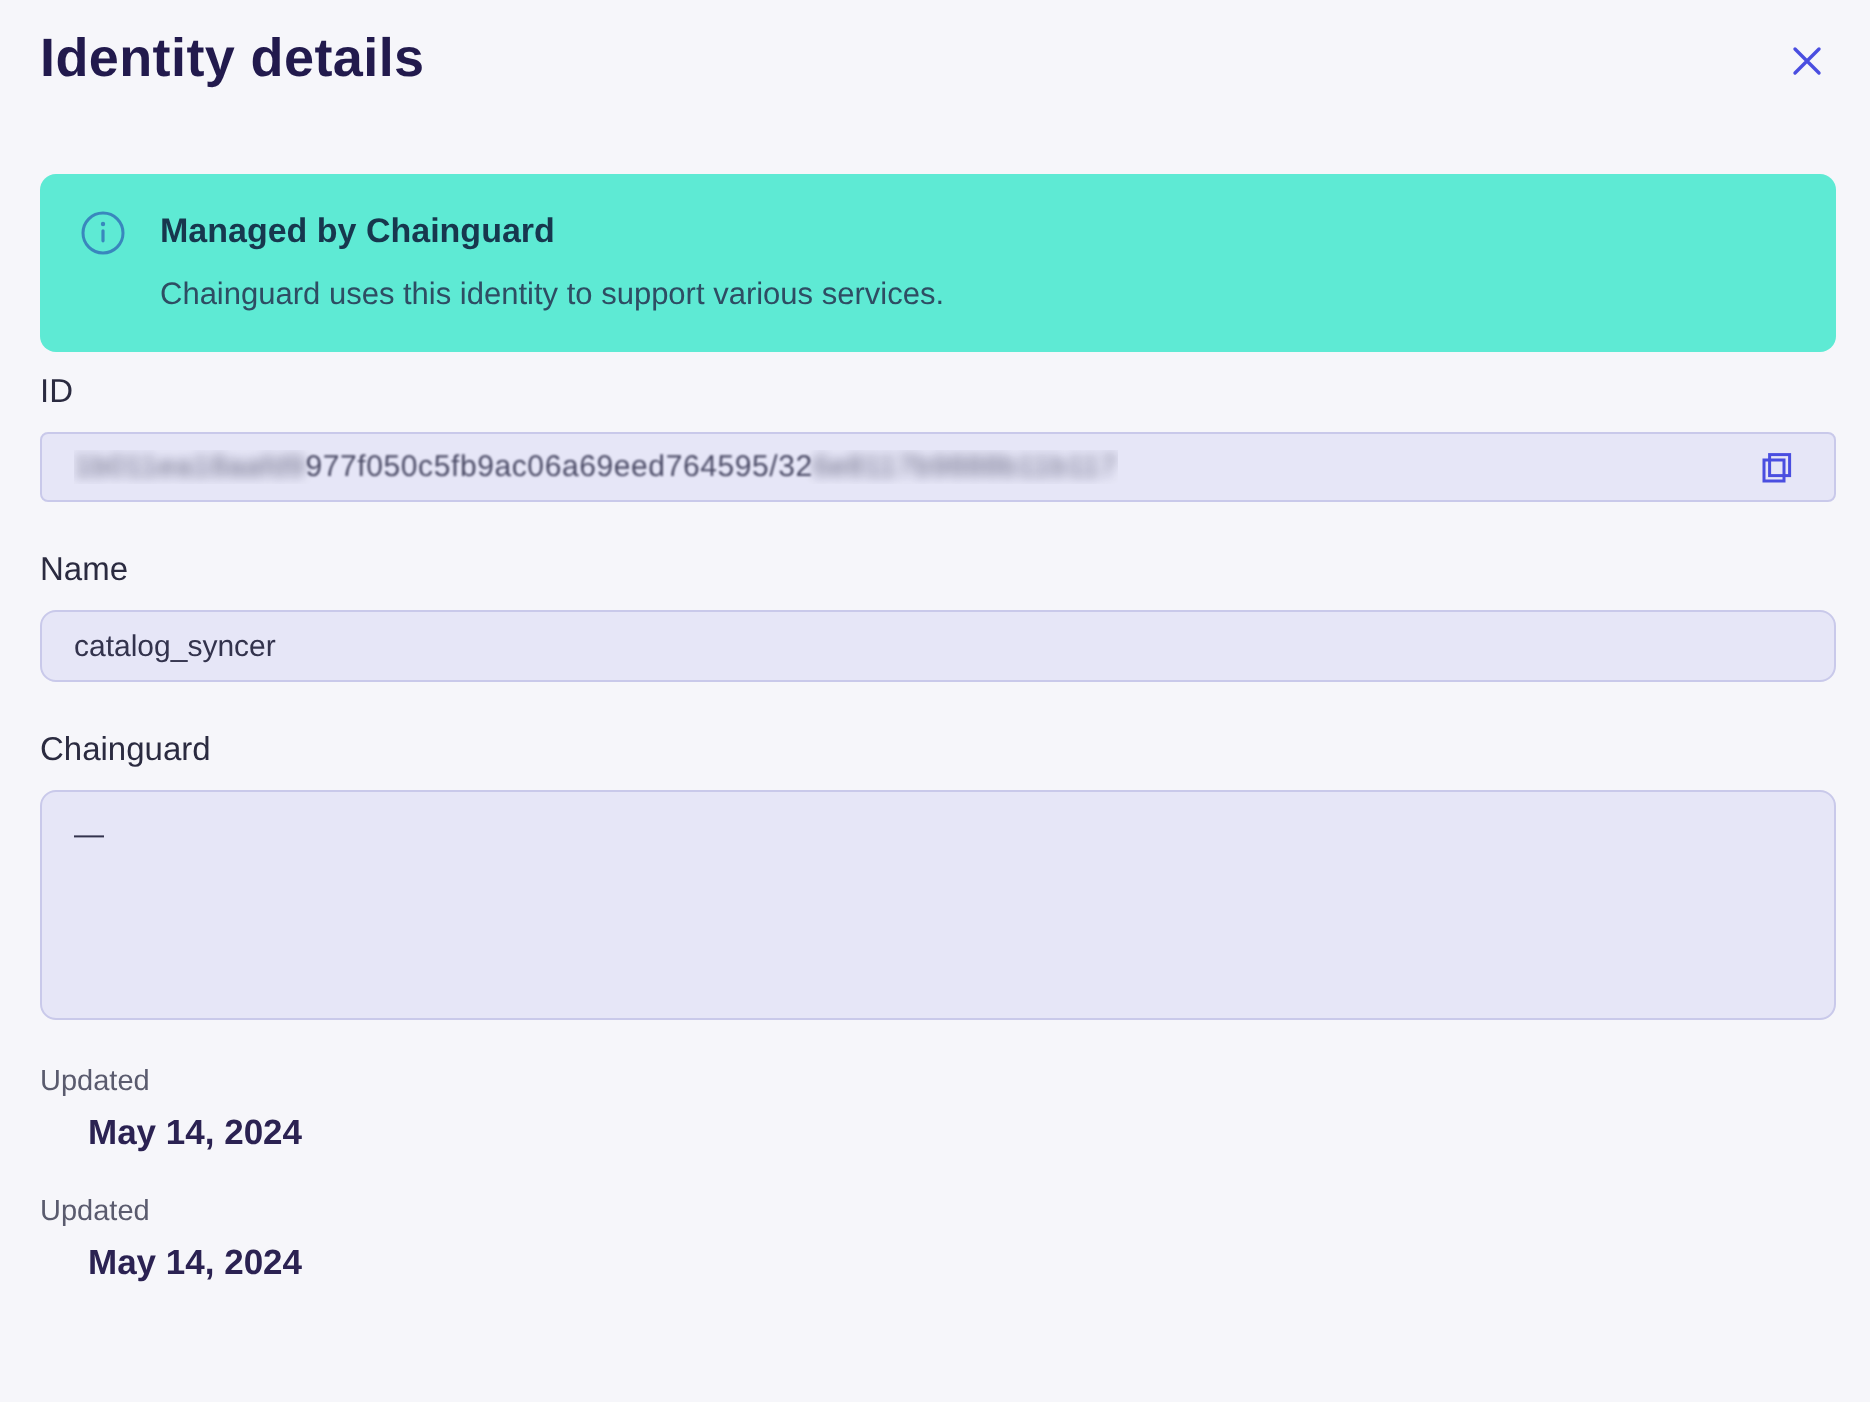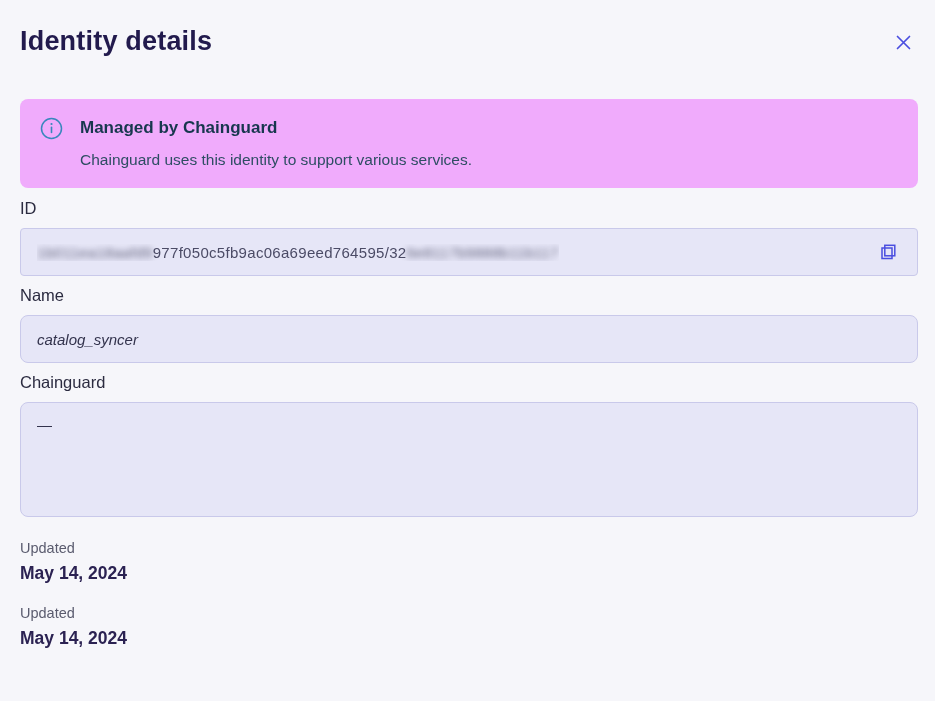--- a/index.html
+++ b/index.html
@@ -3,80 +3,79 @@
 <meta charset="utf-8">
 <style>
   * { margin: 0; padding: 0; box-sizing: border-box; }
   html, body { width: 935px; height: 701px; }
   body {
     background: #f6f6fa;
     font-family: "Liberation Sans", sans-serif;
     color: #2b2b40;
     overflow: hidden;
   }
-  .page { padding: 12px 17px 0 20px; }
+  .page { padding: 0 17px 0 20px; }
 
   
   .header { display: flex; align-items: flex-start; justify-content: space-between; padding-top: 13px; }
   .title { font-size: 27px; line-height: 32px; font-weight: 700; color: #221a4d; letter-spacing: 0.2px; }
   .close-btn { background: none; border: none; cursor: pointer; padding: 3px; margin-top: 3px; line-height: 0; }
 
   
   .banner {
     margin-top: 42px;
-    background: #f0abfc;
+    background: #5eead4;
     border-radius: 8px;
     padding: 18px 24px 19px 20px;
     display: flex;
     gap: 17px;
     align-items: flex-start;
   }
   .banner-icon { flex: 0 0 auto; margin-top: 0px; line-height: 0; }
   .banner-title { font-size: 17px; line-height: 21px; font-weight: 700; color: #17374e; }
   .banner-body { font-size: 15.5px; line-height: 19px; color: #2e4d63; margin-top: 12px; }
 
   
   .field-label { margin-top: 9px; font-size: 16.5px; line-height: 22px; color: #2b2b40; }
-  .field-label.tight { margin-top: 8px; }
+  .field-label.tight { margin-top: 23px; }
   .input-box {
     margin-top: 9px;
-    height: 48px;
+    height: 35px;
     background: #e6e6f7;
     border: 1px solid #c9c9ea;
     border-radius: 4px;
     display: flex;
     align-items: center;
     padding: 0 48px 0 16px;
     position: relative;
   }
   .id-text { font-size: 15px; color: #4b4b66; white-space: nowrap; overflow: hidden; letter-spacing: 0.3px; }
   .masked { filter: blur(3px); opacity: 0.85; }
   .semi { filter: blur(0.4px); }
   .copy-btn {
     position: absolute; right: 16px; top: 50%; transform: translateY(-50%);
     background: none; border: none; cursor: pointer; padding: 2px; line-height: 0;
   }
   input.text-input {
-    display: block; width: 100%; height: 48px; margin-top: 9px;
+    display: block; width: 100%; height: 36px; margin-top: 9px;
     background: #e6e6f7; border: 1px solid #c9c9ea; border-radius: 8px;
     padding: 0 16px; font-size: 15px; color: #33334d; font-family: inherit;
     outline: none;
-    font-style: italic;
   }
   textarea.text-area {
     display: block; width: 100%; height: 115px; margin-top: 9px;
     background: #e6e6f7; border: 1px solid #c9c9ea; border-radius: 8px;
     padding: 13px 16px; font-size: 15px; color: #33334d; font-family: inherit;
     resize: none; outline: none;
   }
 
   
   .meta-label { margin-top: 21px; font-size: 14.5px; line-height: 20px; color: #5a5b6e; }
   .meta-label.second { margin-top: 19px; }
-  .meta-value { margin-top: 4px; font-size: 17.5px; line-height: 22px; font-weight: 700; color: #2b2252; }
+  .meta-value { margin-top: 4px; font-size: 17.5px; line-height: 22px; font-weight: 700; color: #2b2252; margin-left: 24px; }
 </style>
 </head>
 <body>
 
 <div class="page">
 
   <div class="header">
     <h1 class="title">Identity details</h1>
     <button class="close-btn" aria-label="Close">
       <span>

